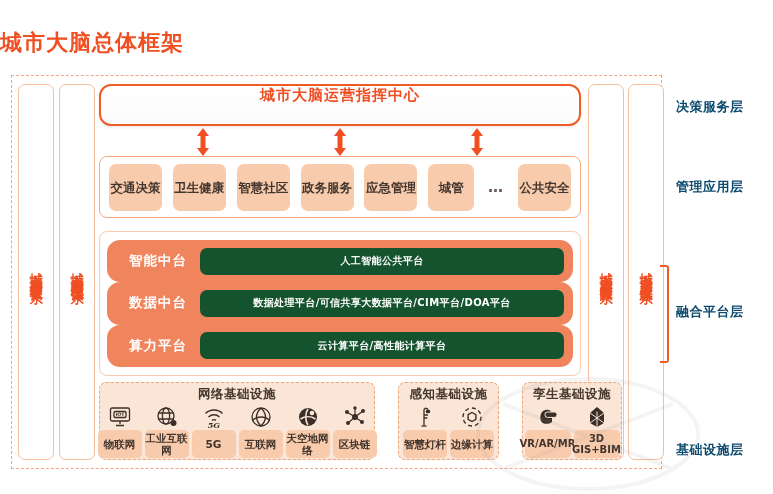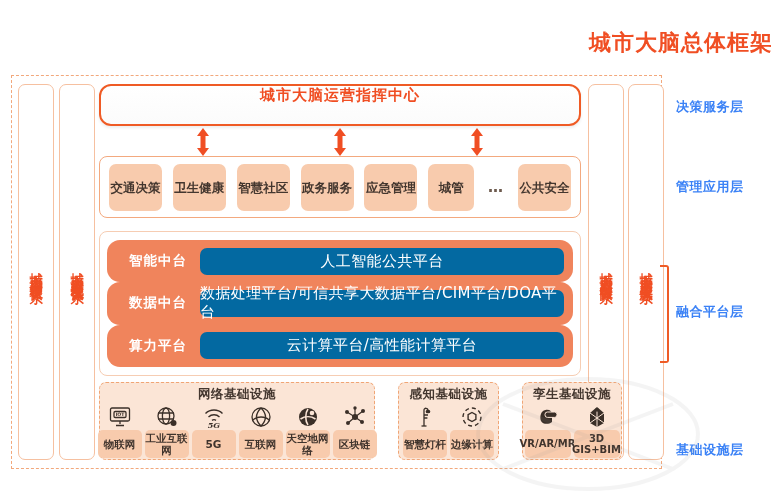--- a/index.html
+++ b/index.html
@@ -7,21 +7,21 @@
     width: 773px; height: 494px;
     background: #ffffff;
     font-family: "DejaVu Sans", "Liberation Sans", sans-serif;
     overflow: hidden;
   }
   #page { position: relative; width: 773px; height: 494px; background: #fff; }
 
   
   .title {
     position: absolute; top: 28px; left: 0; width: 773px;
-    text-align: right;
+    text-align: left;
     font-size: 22px; font-weight: bold; color: #F04E23;
     letter-spacing: 1px;
   }
 
   
   .outer-dashed {
     position: absolute; left: 11px; top: 75px;
     width: 651px; height: 394px;
     border: 1px dashed #F2A87C;
     background: transparent;
@@ -99,23 +99,23 @@
   .platform-bar {
     height: 49px; border-radius: 13px;
     background: #F0845C;
     display: flex; align-items: center; padding: 0 9px;
   }
   .platform-name {
     width: 84px; flex: 0 0 84px; text-align: center;
     font-size: 13.5px; font-weight: bold; color: #ffffff; letter-spacing: 1px;
   }
   .platform-desc {
-    flex: 1; height: 27px; border-radius: 7px; background: #0369a1;
+    flex: 1; height: 27px; border-radius: 7px; background: #14532d;
     display: flex; align-items: center; justify-content: center;
-    font-size: 15px; color: #ffffff; font-weight: normal;
+    font-size: 10px; color: #ffffff; font-weight: bold;
     letter-spacing: 0.4px;
   }
 
   
   .infra-row {
     position: absolute; left: 0; top: 298px; width: 482px; height: 78px;
     display: flex; gap: 23px;
   }
   .infra-sec {
     border: 1px dashed #F0A575; border-radius: 7px;
@@ -143,21 +143,21 @@
     text-align: center; line-height: 1.15;
     font-size: 10.5px; font-weight: bold; color: #3f332c;
     padding: 2px 1px;
   }
   #infra-twin .infra-item { width: 46px; }
   #infra-twin .infra-label { font-size: 10px; }
 
   
   .layer-label {
     position: absolute; left: 676px;
-    font-size: 13px; font-weight: bold; color: #3b82f6; letter-spacing: 0.5px;
+    font-size: 13px; font-weight: bold; color: #0c4a6e; letter-spacing: 0.5px;
     white-space: nowrap;
   }
   #layer-0 { top: 98px; }
   #layer-1 { top: 178px; }
   #layer-2 { top: 303px; }
   #layer-3 { top: 441px; }
 
   
   .layer-bracket {
     position: absolute; left: 660px; top: 265px;

